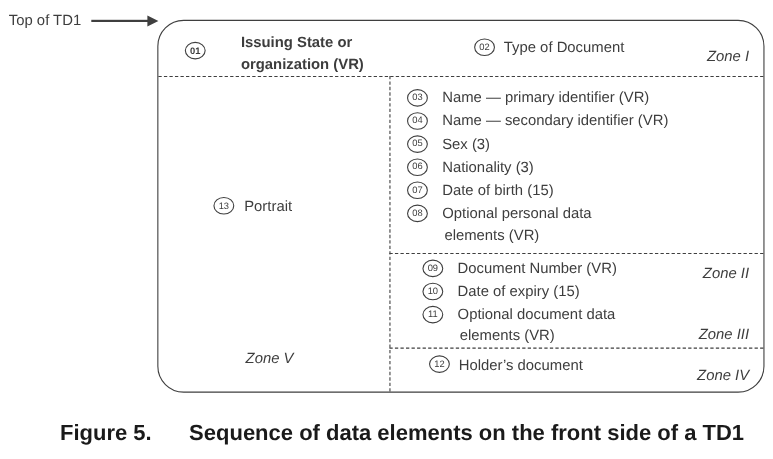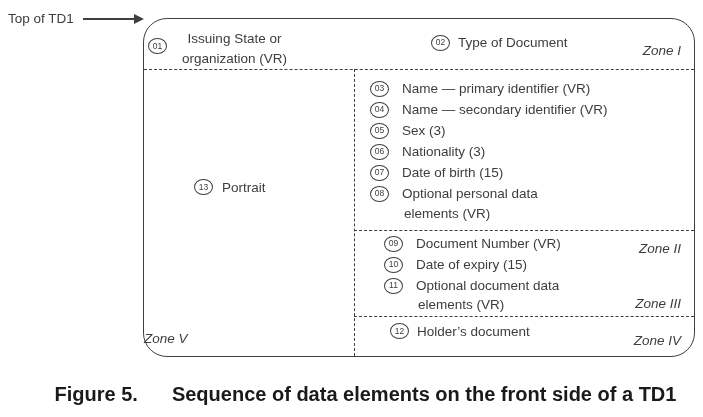--- a/index.html
+++ b/index.html
@@ -34,23 +34,23 @@
 
   
   .num {
     flex:0 0 auto; width:19px; height:16px;
     border:1px solid #3f3f3f; border-radius:50%;
     display:inline-flex; align-items:center; justify-content:center;
     font-size:8.5px; line-height:1; color:#3d3d3d; background:#fff;
   }
 
   
-  .item01 { position:absolute; left:4px; top:10px; display:flex; gap:15px; }
+  .item01 { position:absolute; left:24px; top:10px; display:flex; gap:32px;font-weight:bold; }
   .item01 .num { margin-top:9px; }
-  .two-line div { line-height:19.5px; white-space:nowrap;text-align:center; }
+  .two-line div { line-height:19.5px; white-space:nowrap; }
   .item02 { position:absolute; left:287px; top:15px; height:17px; display:flex; align-items:center; gap:8px; }
 
   
   .z-list { position:absolute; left:210px; right:2px; }
   .z2-list { top:59px; }
   .z3-list { top:214px;padding-left:14px; }
   .row { display:flex; align-items:center; height:21px; padding-left:16px; gap:13px; }
   .row .txt { white-space:nowrap; }
   .cont { height:19px; display:flex; align-items:center; padding-left:50px; }
   .z3-list .cont { height:17px; }
@@ -58,21 +58,21 @@
   
   .item12 { position:absolute; left:228px; top:304px; display:flex; align-items:center; gap:8px;padding-left:18px; }
   .item13 { position:absolute; left:50px; top:160px; display:flex; align-items:center; gap:9px; }
 
   
   .zone-label { position:absolute; right:13px; font-style:italic; white-space:nowrap; }
   .zl-1 { top:24px; }
   .zl-2 { top:186px;margin-top:36px; }
   .zl-3 { top:277px; }
   .zl-4 { top:314px; }
-  .zl-5 { top:312px; left:0; right:auto; width:202px; text-align:left; }
+  .zl-5 { top:299px; left:0; right:auto; width:202px; text-align:center; }
 
   
   .caption {
     position:absolute; left:0; top:383px; width:100%; padding-left:28px;
     text-align:center; font-weight:bold; font-size:20px; color:#1a1a1a; white-space:nowrap;
   }
   .caption .fig-num { margin-right:34px; }
 </style>
 </head>
 <body>

